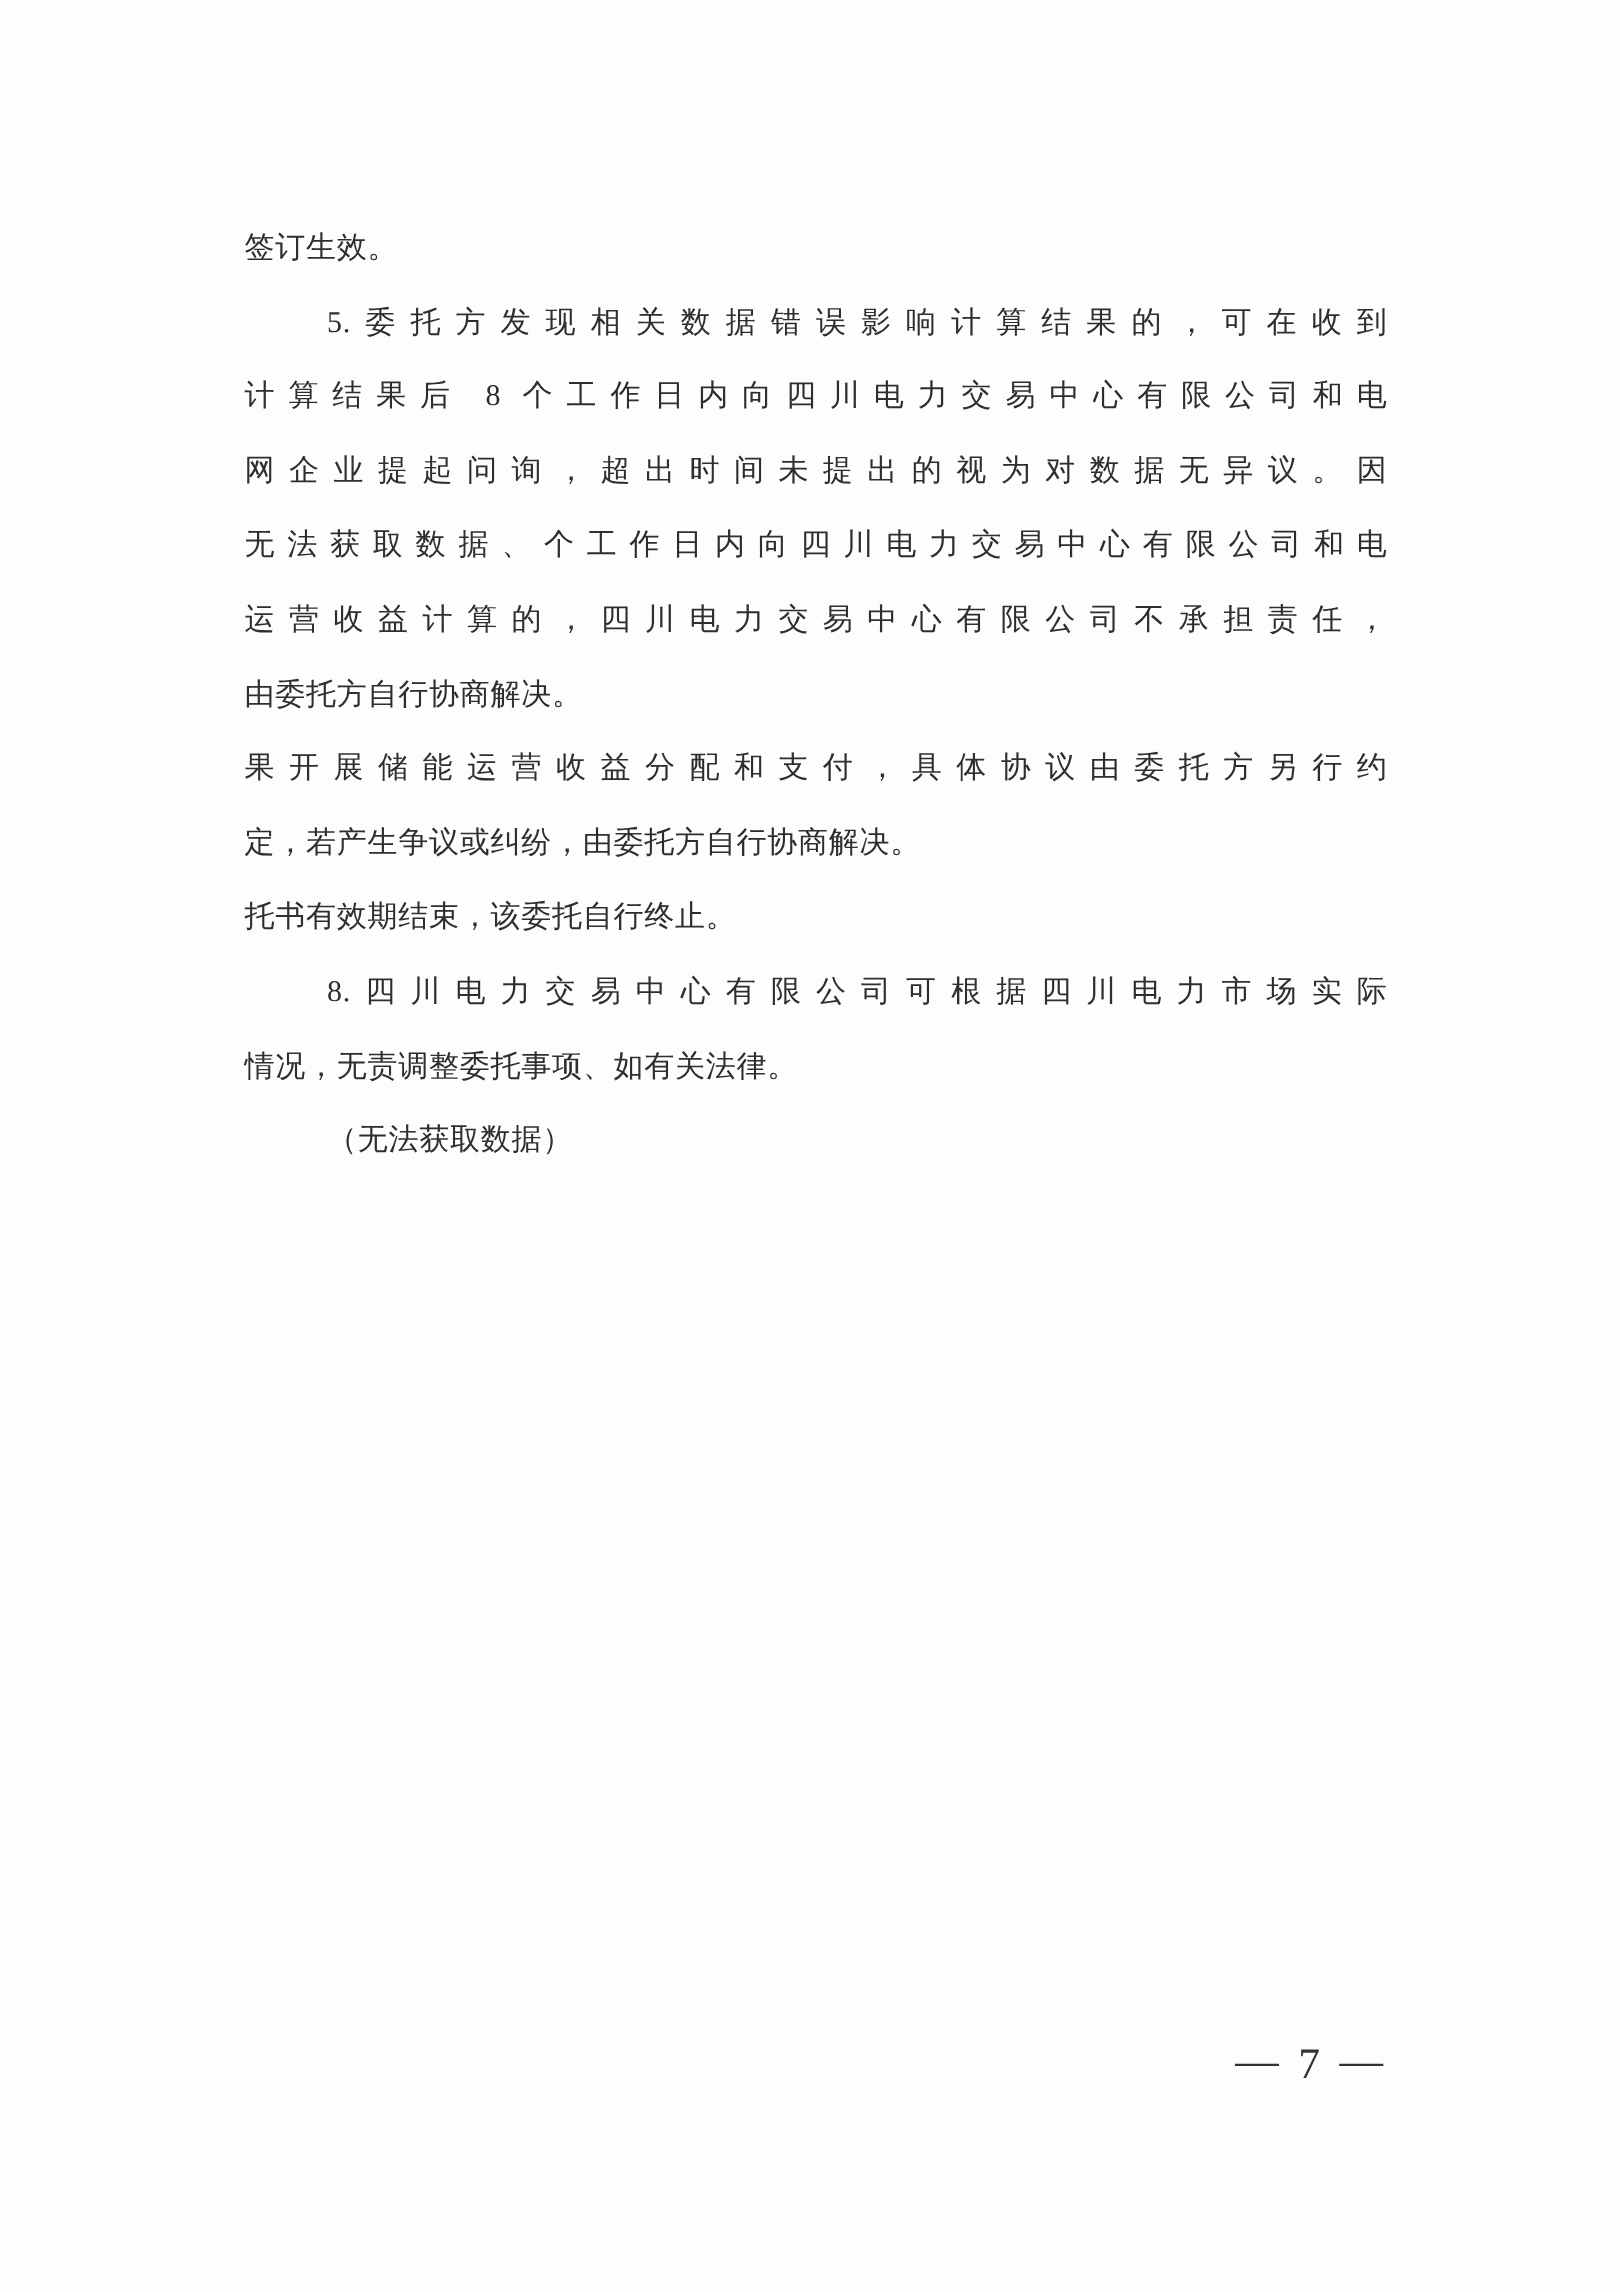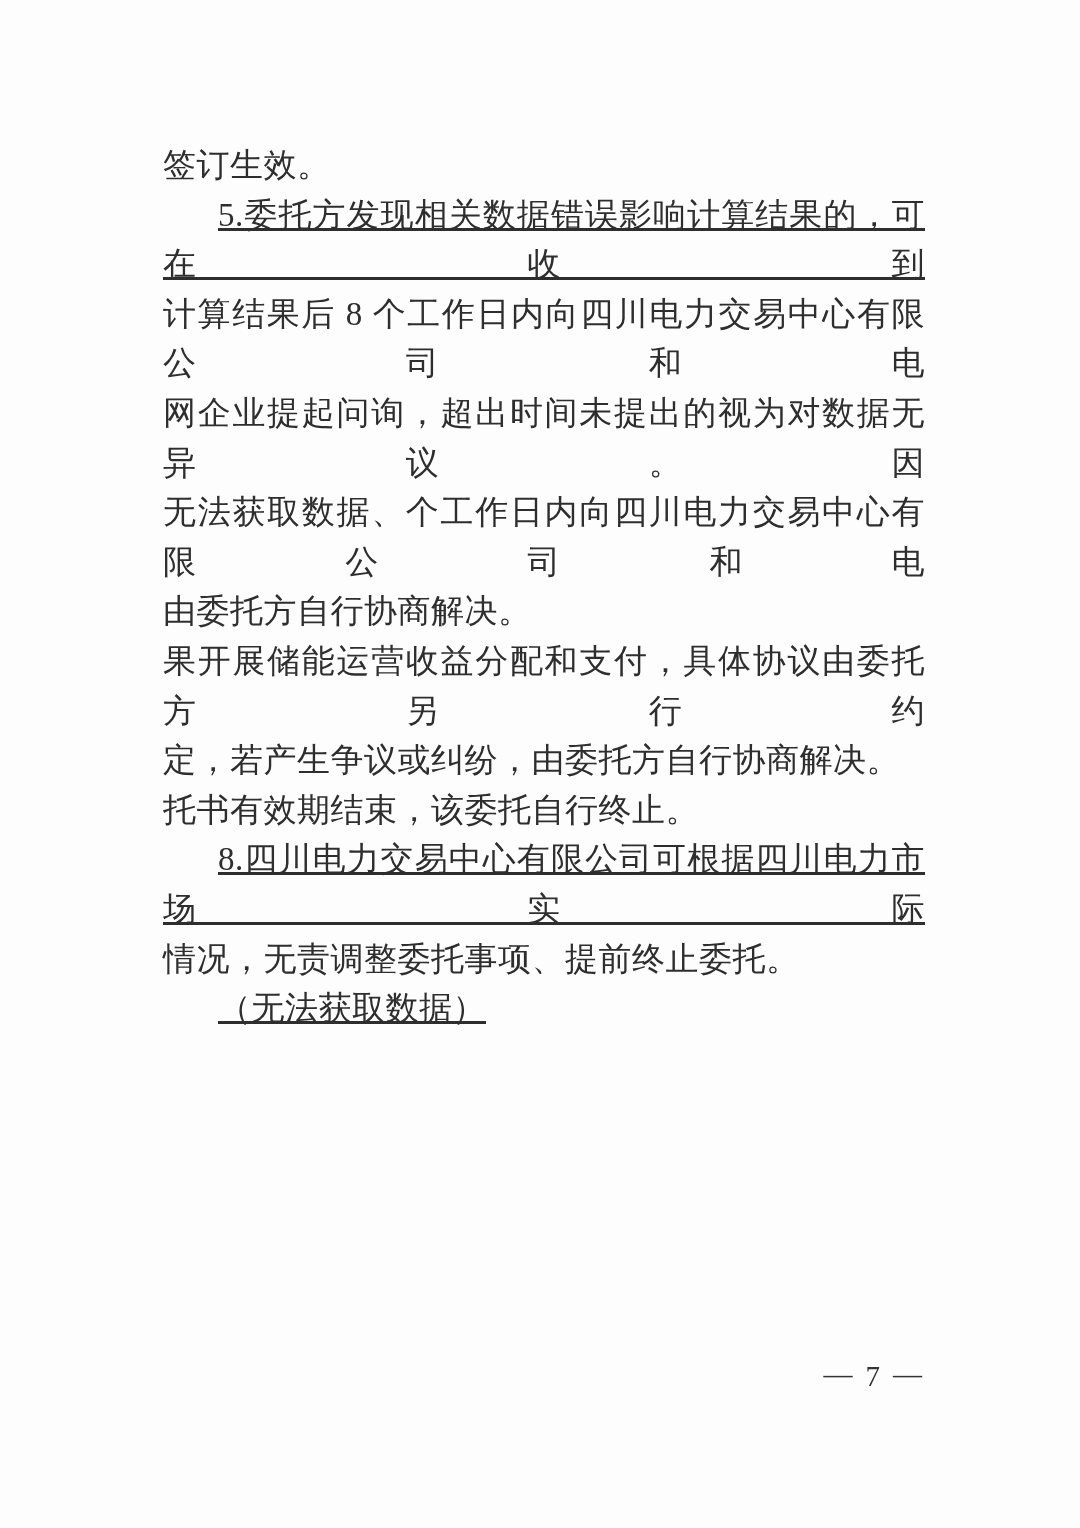--- a/index.html
+++ b/index.html
@@ -15,35 +15,34 @@
     margin: 0 auto;
     background: #fdfdfd;
     overflow: hidden;
     color: #2b2b2b;
   }
   .text-block {
     position: absolute;
     left: 163px;
     top: 141px;
     width: 762px;
-    font-size: 33px;
+    font-size: 20px;
     line-height: 49.6px;
     text-align: justify;
     color: #2e2e2e;
     letter-spacing: 0.5px;
   }
   .line {
     white-space: normal;
   }
   .line.fill {
     text-align-last: justify;
   }
   .line.indent {
     text-indent: 55px;
-    text-decoration: underline;
   }
   .footer {
     position: absolute;
     top: 1360px;
     right: 158px;
     display: flex;
     align-items: center;
     gap: 13px;
     font-size: 29px;
     color: #333333;
@@ -58,26 +57,27 @@
 
 <div class="page">
 
   <div class="text-block">
 
   <div class="line">签订生效。</div>
       <div class="line indent fill">5.委托方发现相关数据错误影响计算结果的，可在收到</div>
       <div class="line fill">计算结果后 8 个工作日内向四川电力交易中心有限公司和电</div>
       <div class="line fill">网企业提起问询，超出时间未提出的视为对数据无异议。因</div>
       <div class="line fill">无法获取数据、个工作日内向四川电力交易中心有限公司和电</div>
+      <div class="line fill">运营收益计算的，四川电力交易中心有限公司不承担责任，</div>
       <div class="line">由委托方自行协商解决。</div>
       <div class="line fill">果开展储能运营收益分配和支付，具体协议由委托方另行约</div>
       <div class="line">定，若产生争议或纠纷，由委托方自行协商解决。</div>
       <div class="line">托书有效期结束，该委托自行终止。</div>
       <div class="line indent fill">8.四川电力交易中心有限公司可根据四川电力市场实际</div>
-      <div class="line">情况，无责调整委托事项、提前终止委托。</div>
+      <div class="line">情况，无责调整委托事项、如有关法律。</div>
       <div class="line indent">（无法获取数据）</div>
     </div>
 
   <div class="footer">
     <span class="dash">—</span>
     <span>7</span>
     <span class="dash">—</span>
   </div>
 
 </div>

